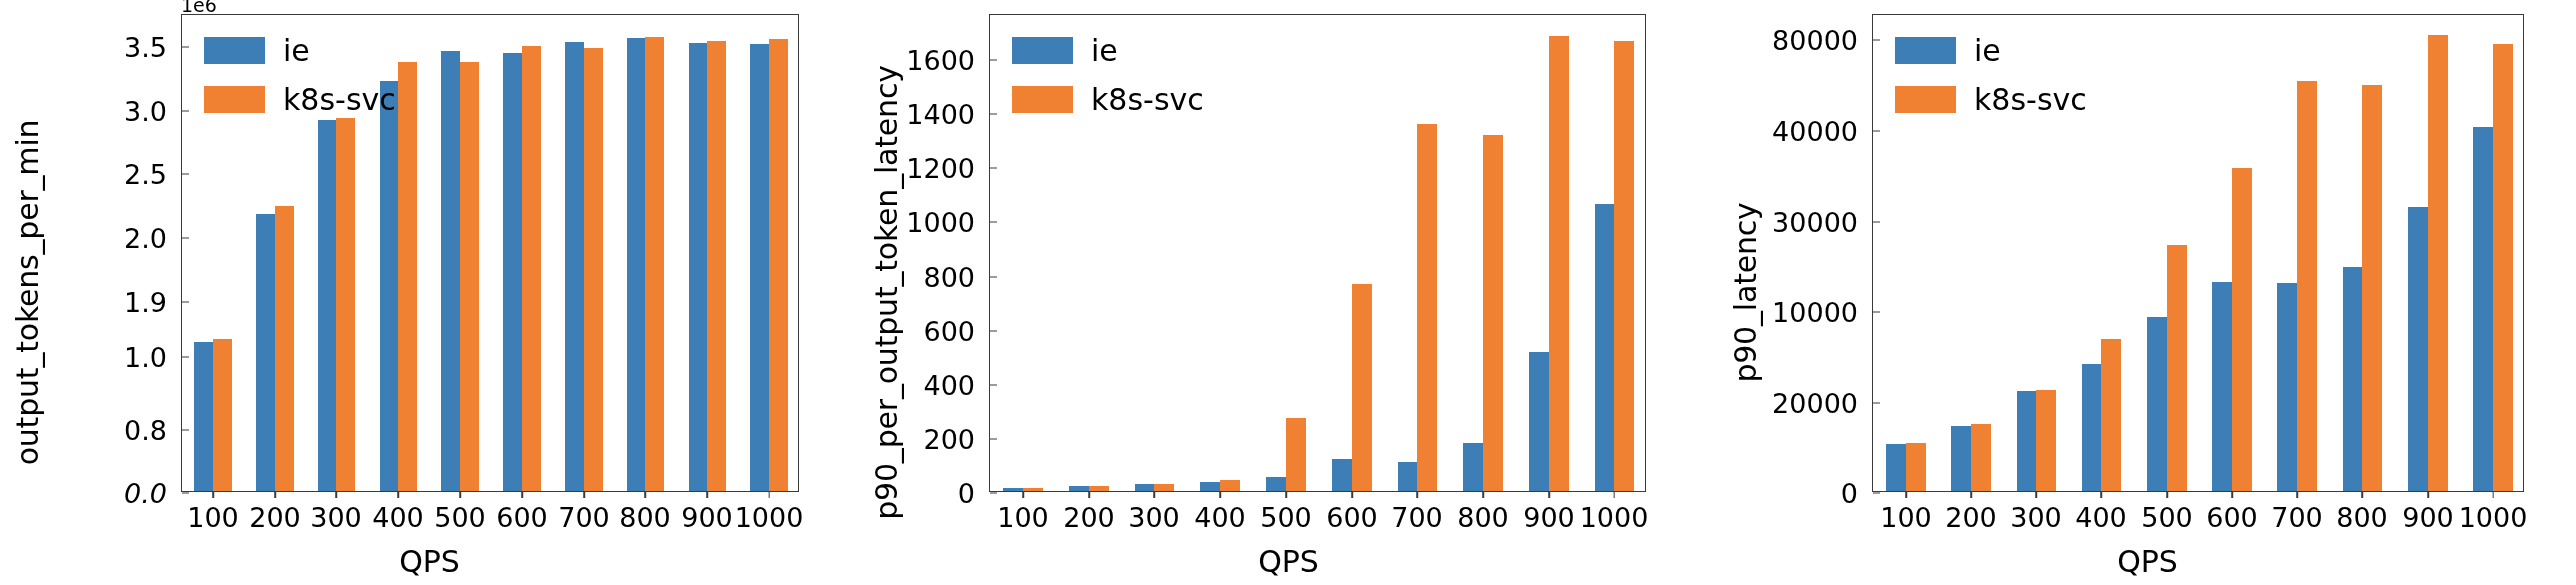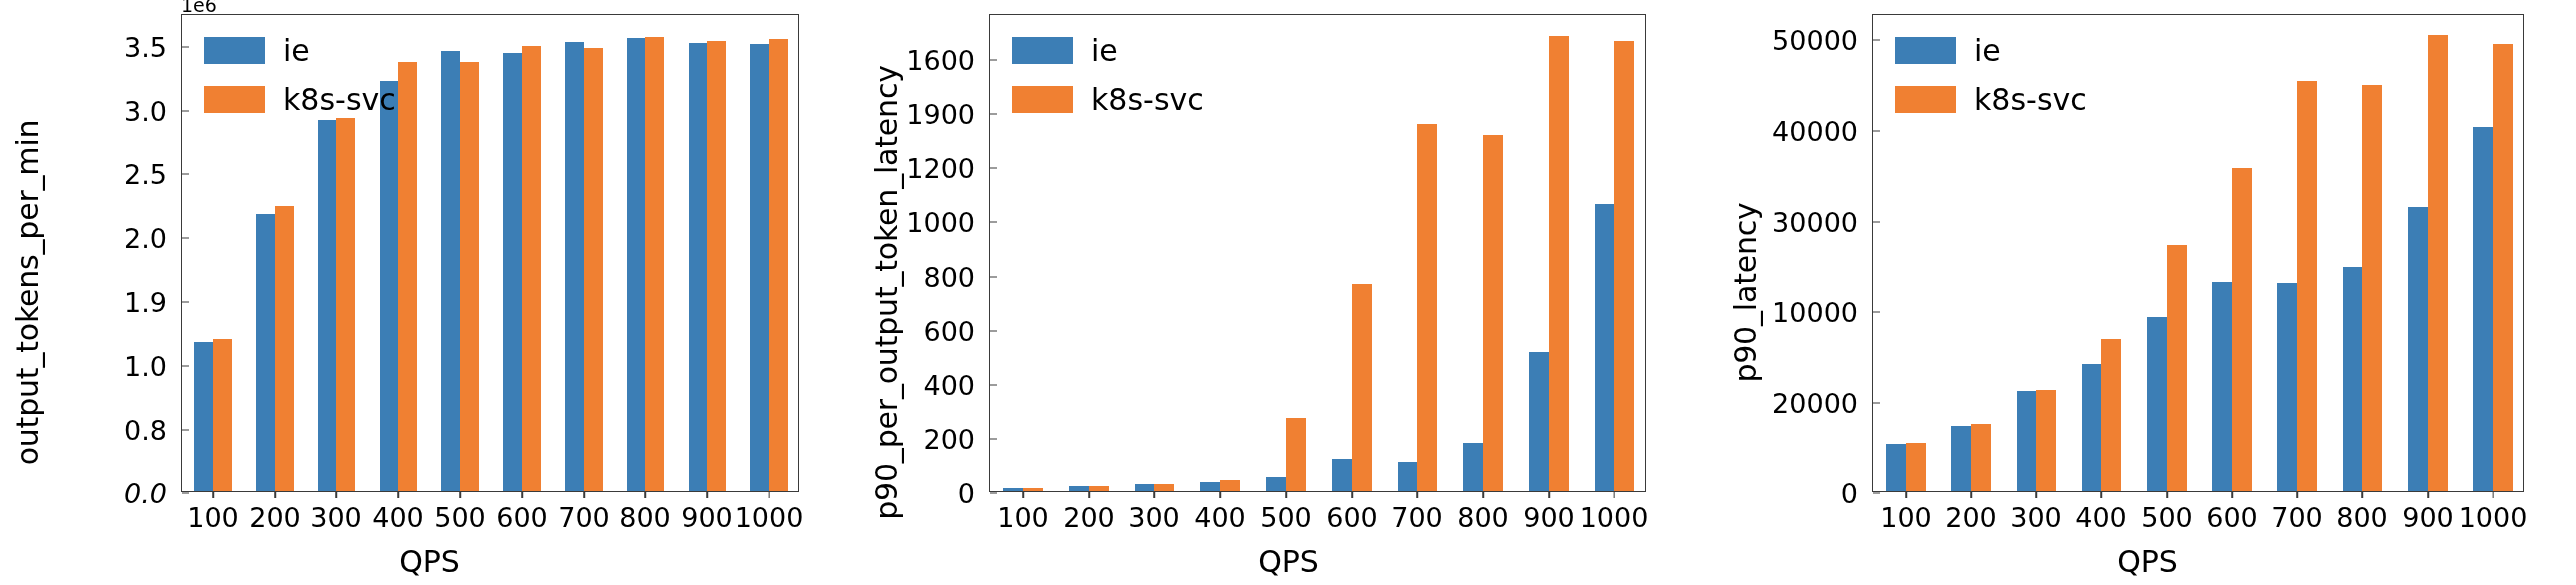--- a/index.html
+++ b/index.html
@@ -154,21 +154,21 @@
       <div class="plot" style="left: 181px; top: 14px; width: 618px; height: 478px; border-color: rgb(58, 58, 58);">
         <div class="plot-inner">
           <div class="ytick" style="top: 478px; font-style: italic;">
             <span class="tlab">0.0</span>
             <span class="tmark" style="background: rgb(58, 58, 58);"></span>
           </div>
           <div class="ytick" style="top: 415px;">
             <span class="tlab">0.8</span>
             <span class="tmark" style="background: rgb(58, 58, 58);"></span>
           </div>
-          <div class="ytick" style="top: 351px;">
+          <div class="ytick" style="top: 342px;">
             <span class="tlab">1.0</span>
             <span class="tmark" style="background: rgb(58, 58, 58);"></span>
           </div>
           <div class="ytick" style="top: 287px;">
             <span class="tlab">1.9</span>
             <span class="tmark" style="background: rgb(58, 58, 58);"></span>
           </div>
           <div class="ytick" style="top: 223px;">
             <span class="tlab">2.0</span>
             <span class="tmark" style="background: rgb(58, 58, 58);"></span>
@@ -285,21 +285,21 @@
           </div>
           <div class="ytick" style="top: 207px;">
             <span class="tlab">1000</span>
             <span class="tmark" style="background: rgb(58, 58, 58);"></span>
           </div>
           <div class="ytick" style="top: 153px;">
             <span class="tlab">1200</span>
             <span class="tmark" style="background: rgb(58, 58, 58);"></span>
           </div>
           <div class="ytick" style="top: 99px;">
-            <span class="tlab">1900</span>
+            <span class="tlab">1400</span>
             <span class="tmark" style="background: rgb(58, 58, 58);"></span>
           </div>
           <div class="ytick" style="top: 45px;">
             <span class="tlab">1600</span>
             <span class="tmark" style="background: rgb(58, 58, 58);"></span>
           </div>
           <div class="bar" style="height: 2.7px; width: 20px; left: 13px; background: rgb(60, 126, 181);"></div>
           <div class="bar" style="height: 3px; width: 20px; left: 33px; background: rgb(240, 128, 50);"></div>
           <div class="xtick" style="left: 33px;">
             <div class="tmark" style="background: rgb(58, 58, 58);"></div>
@@ -391,21 +391,21 @@
           </div>
           <div class="ytick" style="top: 207px; align-items: flex-end;">
             <span class="tlab">30000</span>
             <span class="tmark" style="background: rgb(58, 58, 58);"></span>
           </div>
           <div class="ytick" style="top: 116px;">
             <span class="tlab">40000</span>
             <span class="tmark" style="background: rgb(58, 58, 58);"></span>
           </div>
           <div class="ytick" style="top: 25px;">
-            <span class="tlab">50000</span>
+            <span class="tlab">80000</span>
             <span class="tmark" style="background: rgb(58, 58, 58);"></span>
           </div>
           <div class="bar" style="height: 47px; width: 19.6px; left: 13px; background: rgb(60, 126, 181);"></div>
           <div class="bar" style="height: 48px; width: 19.6px; left: 33px; background: rgb(240, 128, 50);"></div>
           <div class="xtick" style="left: 33px;">
             <div class="tmark" style="background: rgb(58, 58, 58);"></div>
             <div class="tlab">100</div>
           </div>
           <div class="bar" style="height: 65px; width: 19.6px; left: 78px; background: rgb(60, 126, 181);"></div>
           <div class="bar" style="height: 67px; width: 19.6px; left: 98px; background: rgb(240, 128, 50);"></div>

